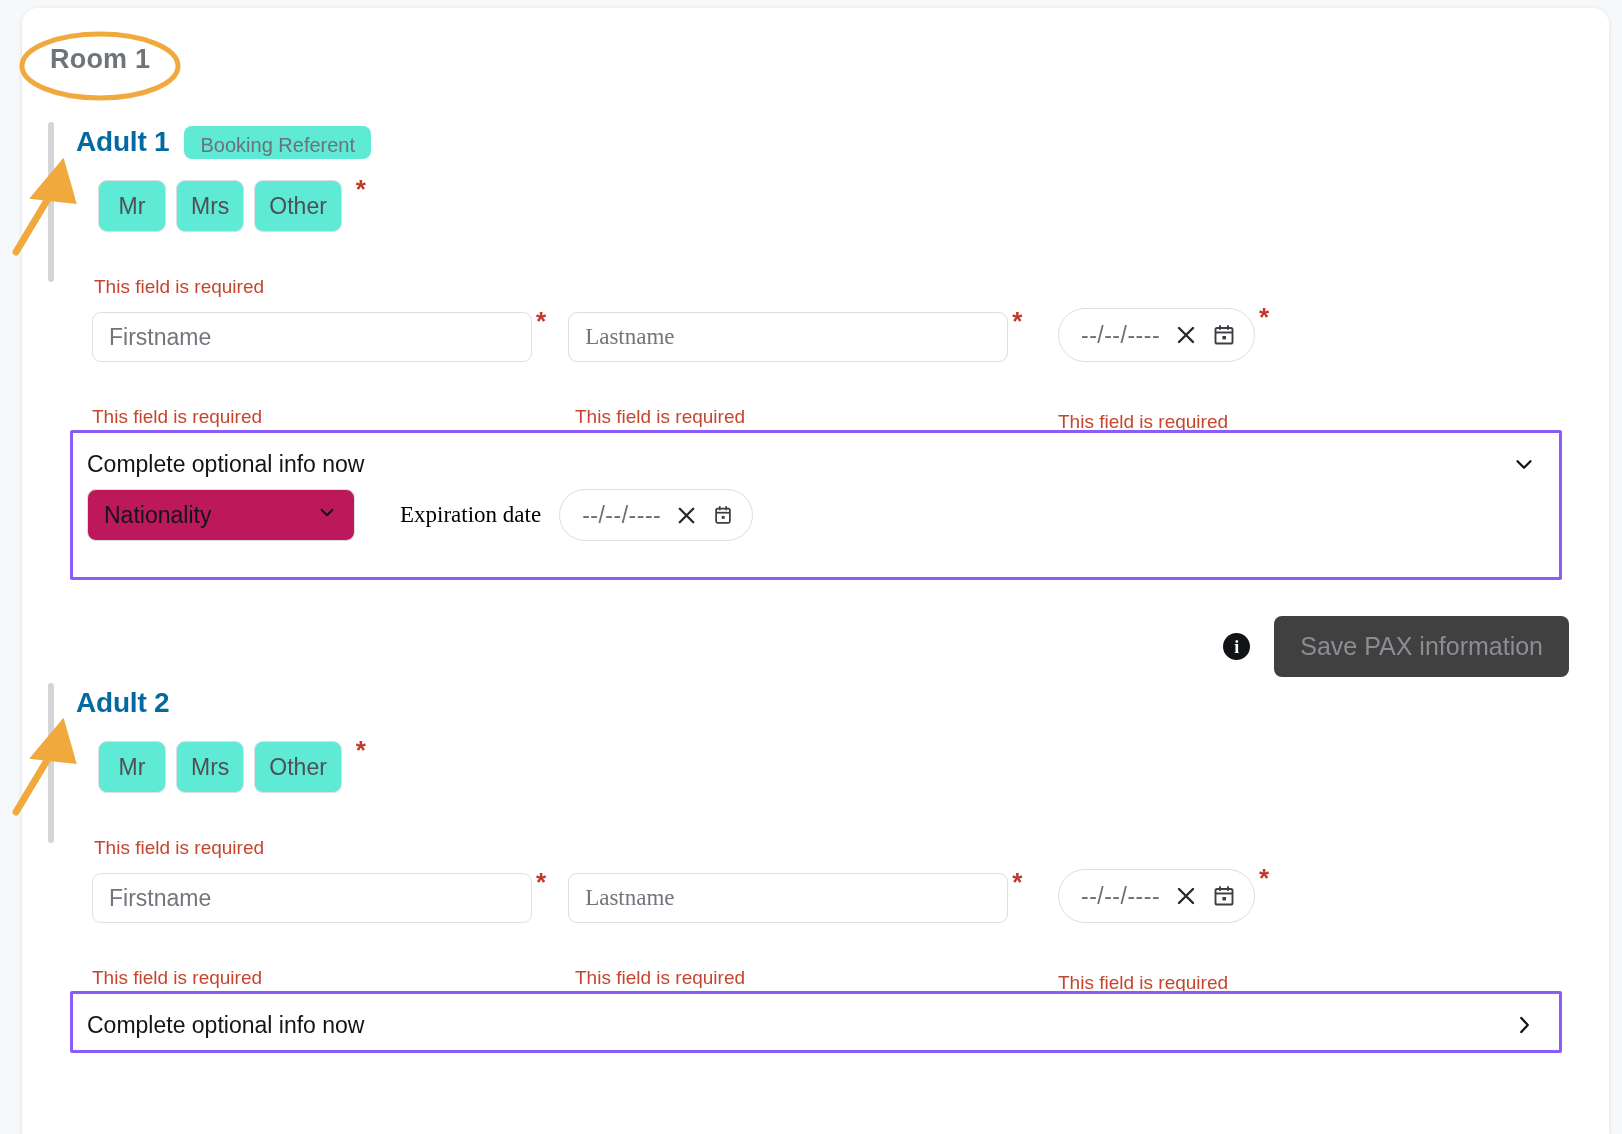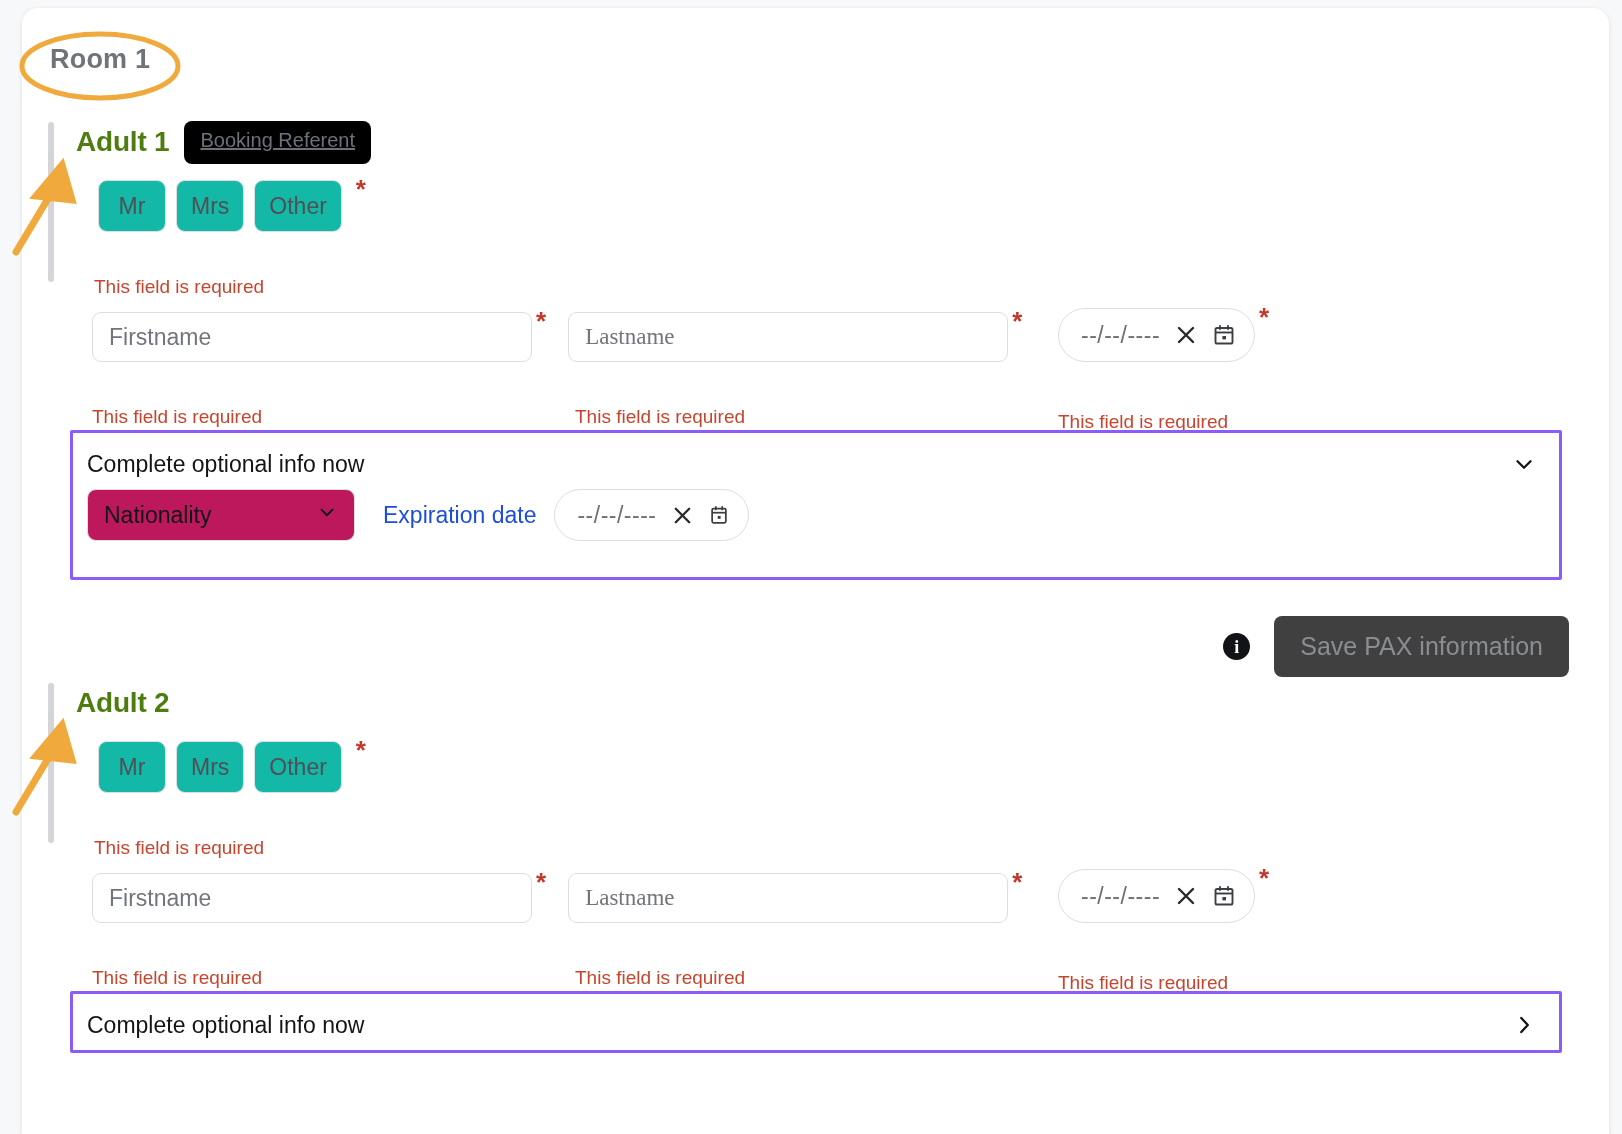--- a/index.html
+++ b/index.html
@@ -63,47 +63,46 @@
     left: 54px;
     top: 22px;
     display: flex;
     align-items: center;
     gap: 15px;
     height: 40px;
   }
   .pax-name {
     font-size: 28px;
     font-weight: bold;
-    color: #4d7c0f;
+    color: #0369a1;
     letter-spacing: -.2px;
   }
   .referent-badge {
-    background: #000000;
+    background: #5eead4;
     color: #6c717a;
     font-size: 20px;
-    padding: 9px 16px 14px;
+    padding: 9px 16px 4px;
     border-radius: 8px;
     line-height: 1;
-    text-decoration: underline;
   }
 
   
   .title-row {
     position: absolute;
     left: 76px;
     top: 80px;
     display: flex;
     align-items: flex-start;
     gap: 10px;
   }
   .title-btn {
     min-width: 68px;
     height: 52px;
     padding: 0 14px;
-    background: #14b8a6;
+    background: #5eead4;
     border: 1px solid #dcdee2;
     border-radius: 9px;
     font-family: "Liberation Sans", sans-serif;
     font-size: 23px;
     color: #4d5156;
     cursor: pointer;
     display: flex;
     align-items: center;
     justify-content: center;
   }
@@ -238,21 +237,21 @@
     border-radius: 9px;
     display: flex;
     align-items: center;
     justify-content: space-between;
     padding: 0 16px;
     font-size: 23px;
     color: #121418;
     cursor: pointer;
   }
   .inp-passport { width: 282px; height: 52px; }
-  .exp-label { font-size: 23px; color: #1d4ed8; white-space: nowrap; margin-left: 10px; }
+  .exp-label { font-size: 23px; color: #000000; white-space: nowrap; margin-left: 27px; font-family: Liberation Serif, serif; }
 
   
   .save-row {
     position: absolute;
     right: 40px;
     display: flex;
     align-items: center;
     gap: 24px;
   }
   .save-row.one { top: 516px; }

